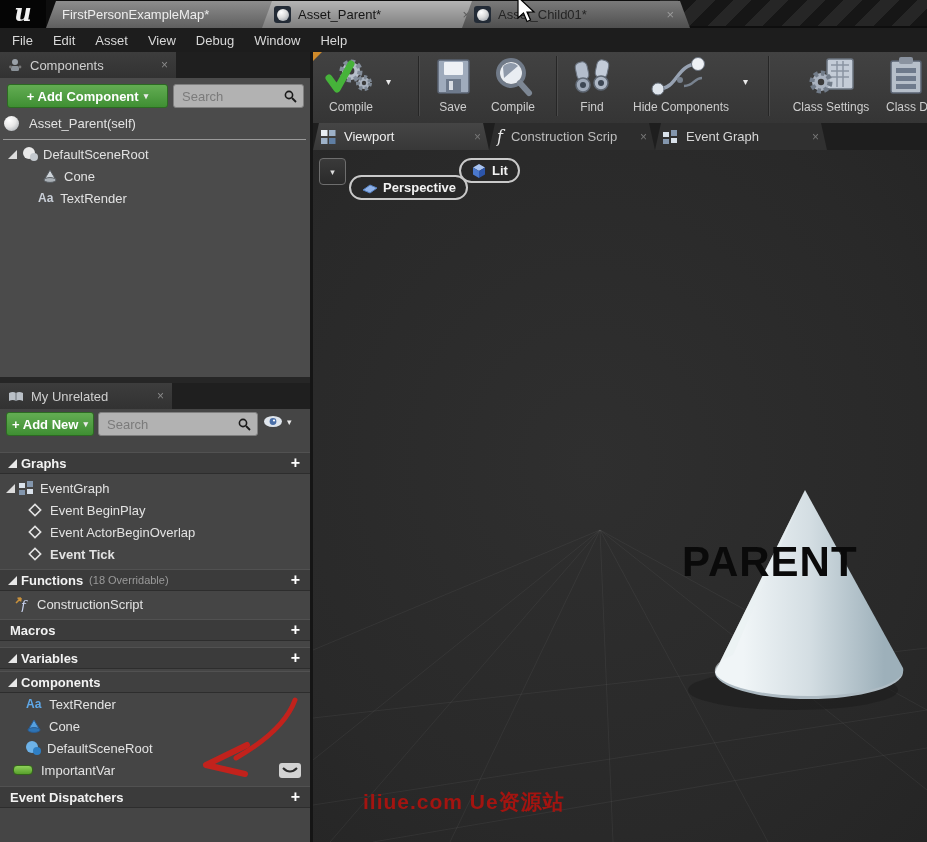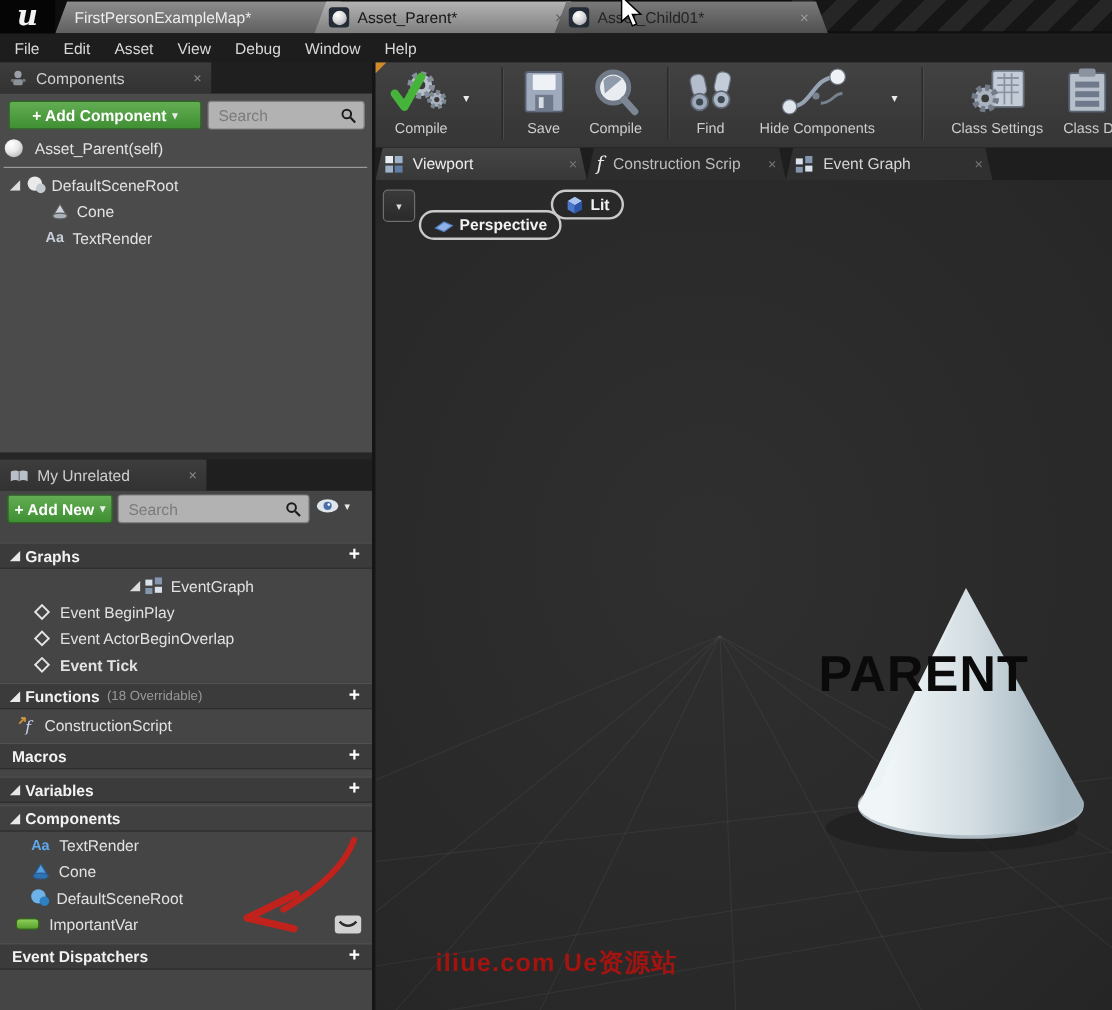--- a/index.html
+++ b/index.html
@@ -215,21 +215,21 @@
       <span class="caret">▾</span>
     </div>
 
     <div class="hdr" style="top:43px;">
       <svg class="exp" viewBox="0 0 9 9">
         <polygon points="9,0 9,9 0,9" fill="#e8e8e8"></polygon>
         </svg>
       <span>Graphs</span>
       <span class="plus">+</span>
     </div>
-    <div class="trow" style="top:68px;padding-left:4px;justify-content:center;">
+    <div class="trow" style="top:68px;padding-left:4px;">
       <svg class="exp" viewBox="0 0 9 9">
         <polygon points="9,0 9,9 0,9" fill="#dcdcdc"></polygon>
         </svg>
       <svg width="15" height="14" style="margin-right:6px;">
         <rect x="0" y="2" width="6" height="5" fill="#d9e1ea"></rect>
           <rect x="8" y="0" width="6" height="6" fill="#8396ad"></rect>
         <rect x="0" y="9" width="6" height="5" fill="#8396ad"></rect>
           <rect x="8" y="8" width="6" height="5" fill="#d9e1ea"></rect>
       </svg>
       <span>EventGraph</span>

